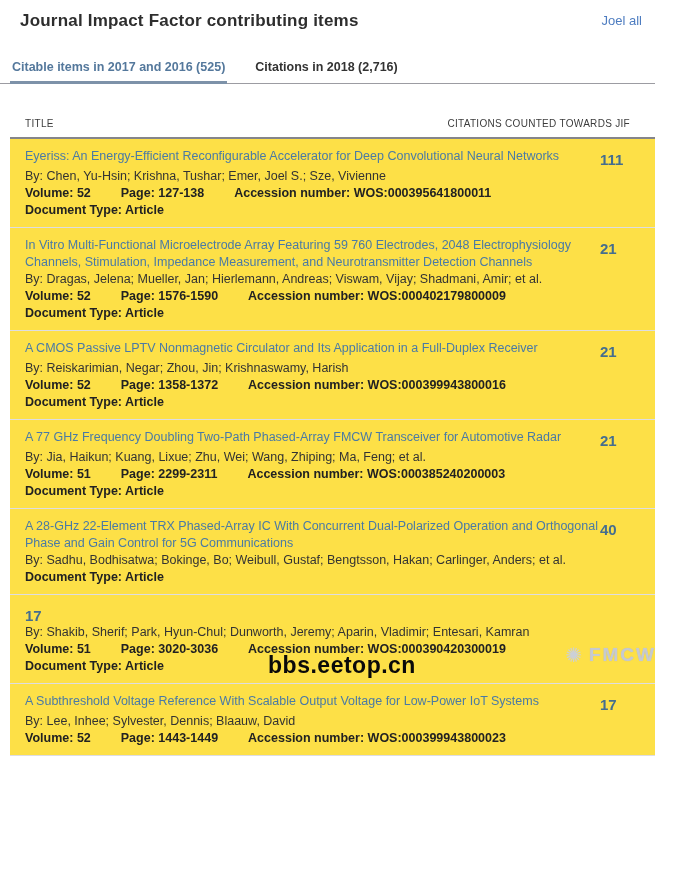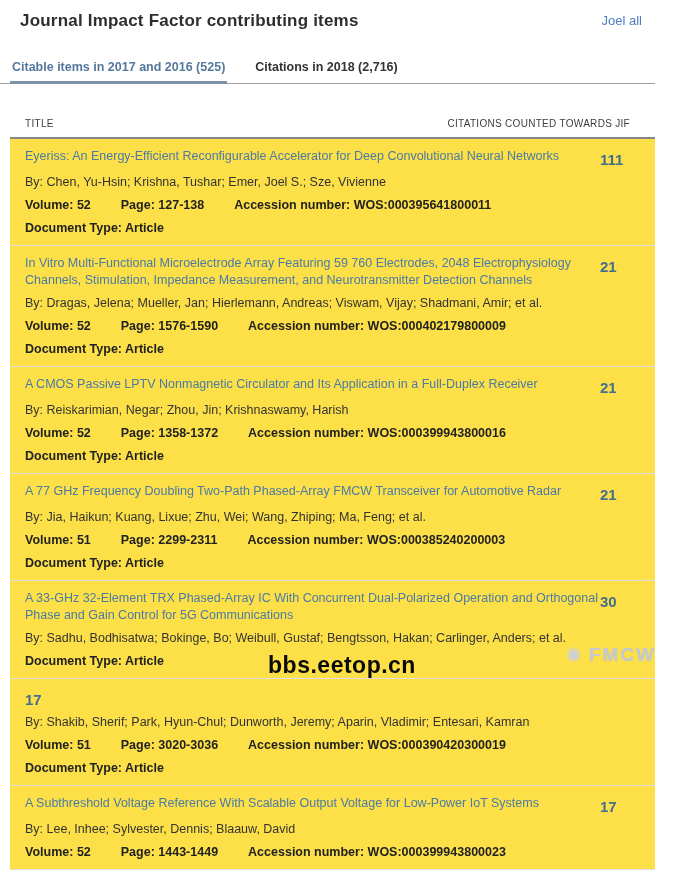--- a/index.html
+++ b/index.html
@@ -92,28 +92,26 @@
     font-weight: bold;
     color: #456e8e;
     text-align: left;
     flex: 1;
     margin-top: 3px;
   }
   .authors {
     font-size: 12.5px;
     line-height: 17px;
     color: #333;
-    margin-top: 6px;
   }
   .meta, .doctype {
     font-size: 12.5px;
     line-height: 17px;
     font-weight: bold;
     color: #222;
-    margin-top: 6px;
   }
   .meta-item { margin-right: 30px; }
 
   
   .watermark {
     position: absolute;
     left: 50%;
     transform: translateX(-50%);
     bottom: 6px;
     font-size: 23px;
@@ -218,22 +216,22 @@
     <div class="meta">
       <span class="meta-item"><span>Volume:</span> <span>51</span></span><span class="meta-item"><span>Page:</span> <span>2299-2311</span></span><span class="meta-item"><span>Accession number:</span> <span>WOS:000385240200003</span></span>
     </div>
     <div class="doctype">
       <span>Document Type:</span> <span>Article</span>
     </div>
   </div>
 
   <div class="row">
     <div class="row-head">
-      <a class="title-link">A 33-GHz 32-Element TRX Phased-Array IC With Concurrent Dual-Polarized Operation and Orthogonal Phase and Gain Control for 5G Communications</a>
-      <span class="cites">30</span>
+      <a class="title-link">A 28-GHz 22-Element TRX Phased-Array IC With Concurrent Dual-Polarized Operation and Orthogonal Phase and Gain Control for 5G Communications</a>
+      <span class="cites">40</span>
     </div>
     <div class="authors">By: Sadhu, Bodhisatwa; Bokinge, Bo; Weibull, Gustaf; Bengtsson, Hakan; Carlinger, Anders; et al.</div>
     <div class="doctype">
       <span>Document Type:</span> <span>Article</span>
     </div>
   </div>
 
   <div class="row">
     <div class="row-head">
       <span class="cites">17</span>

